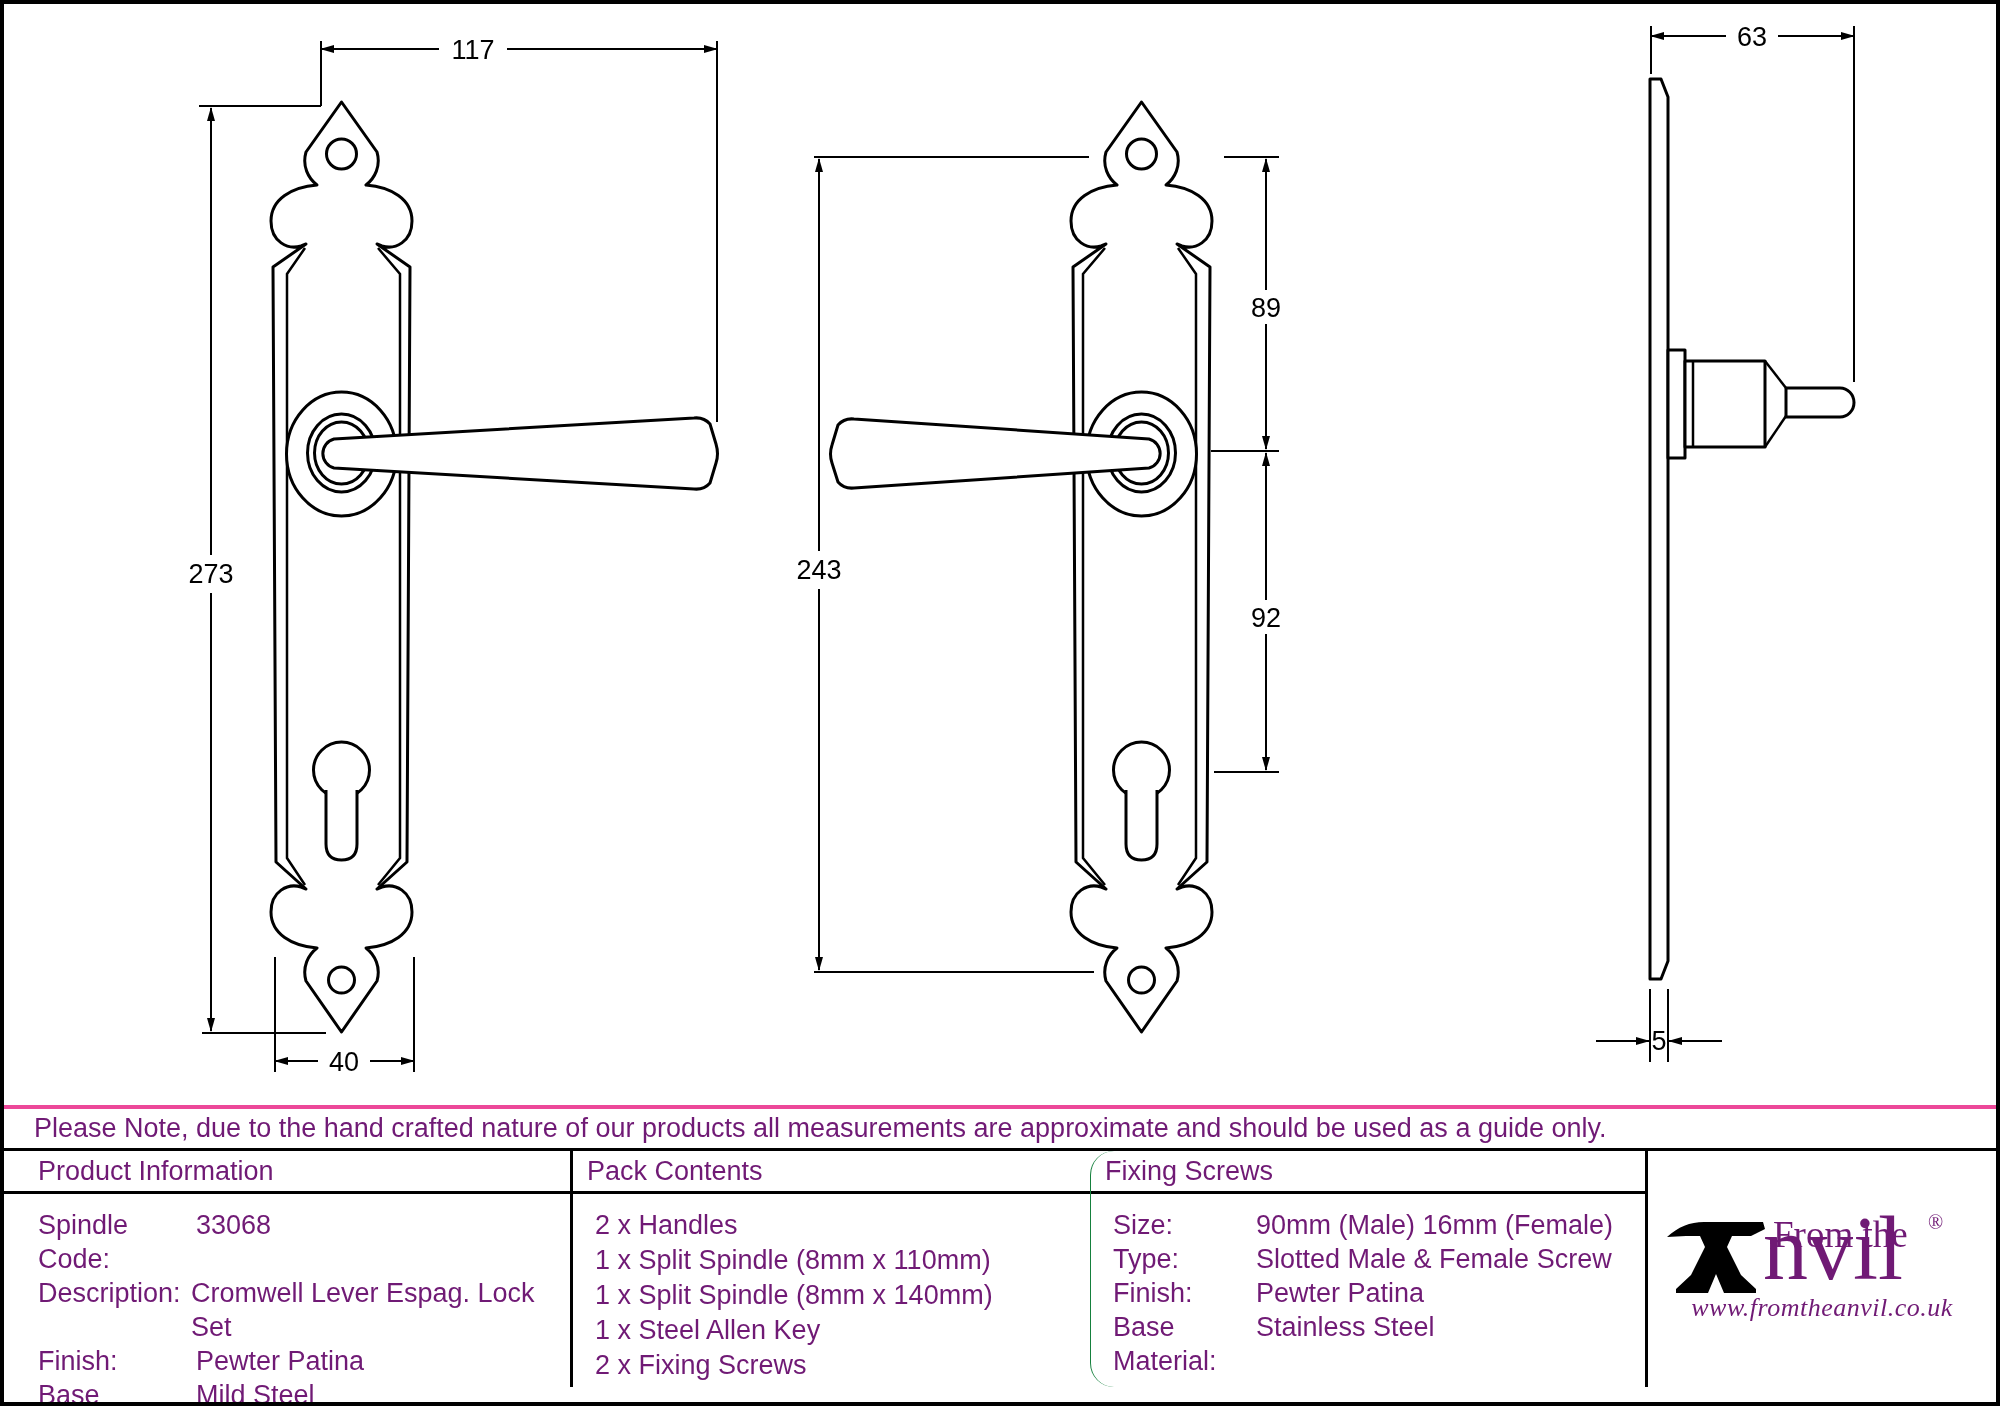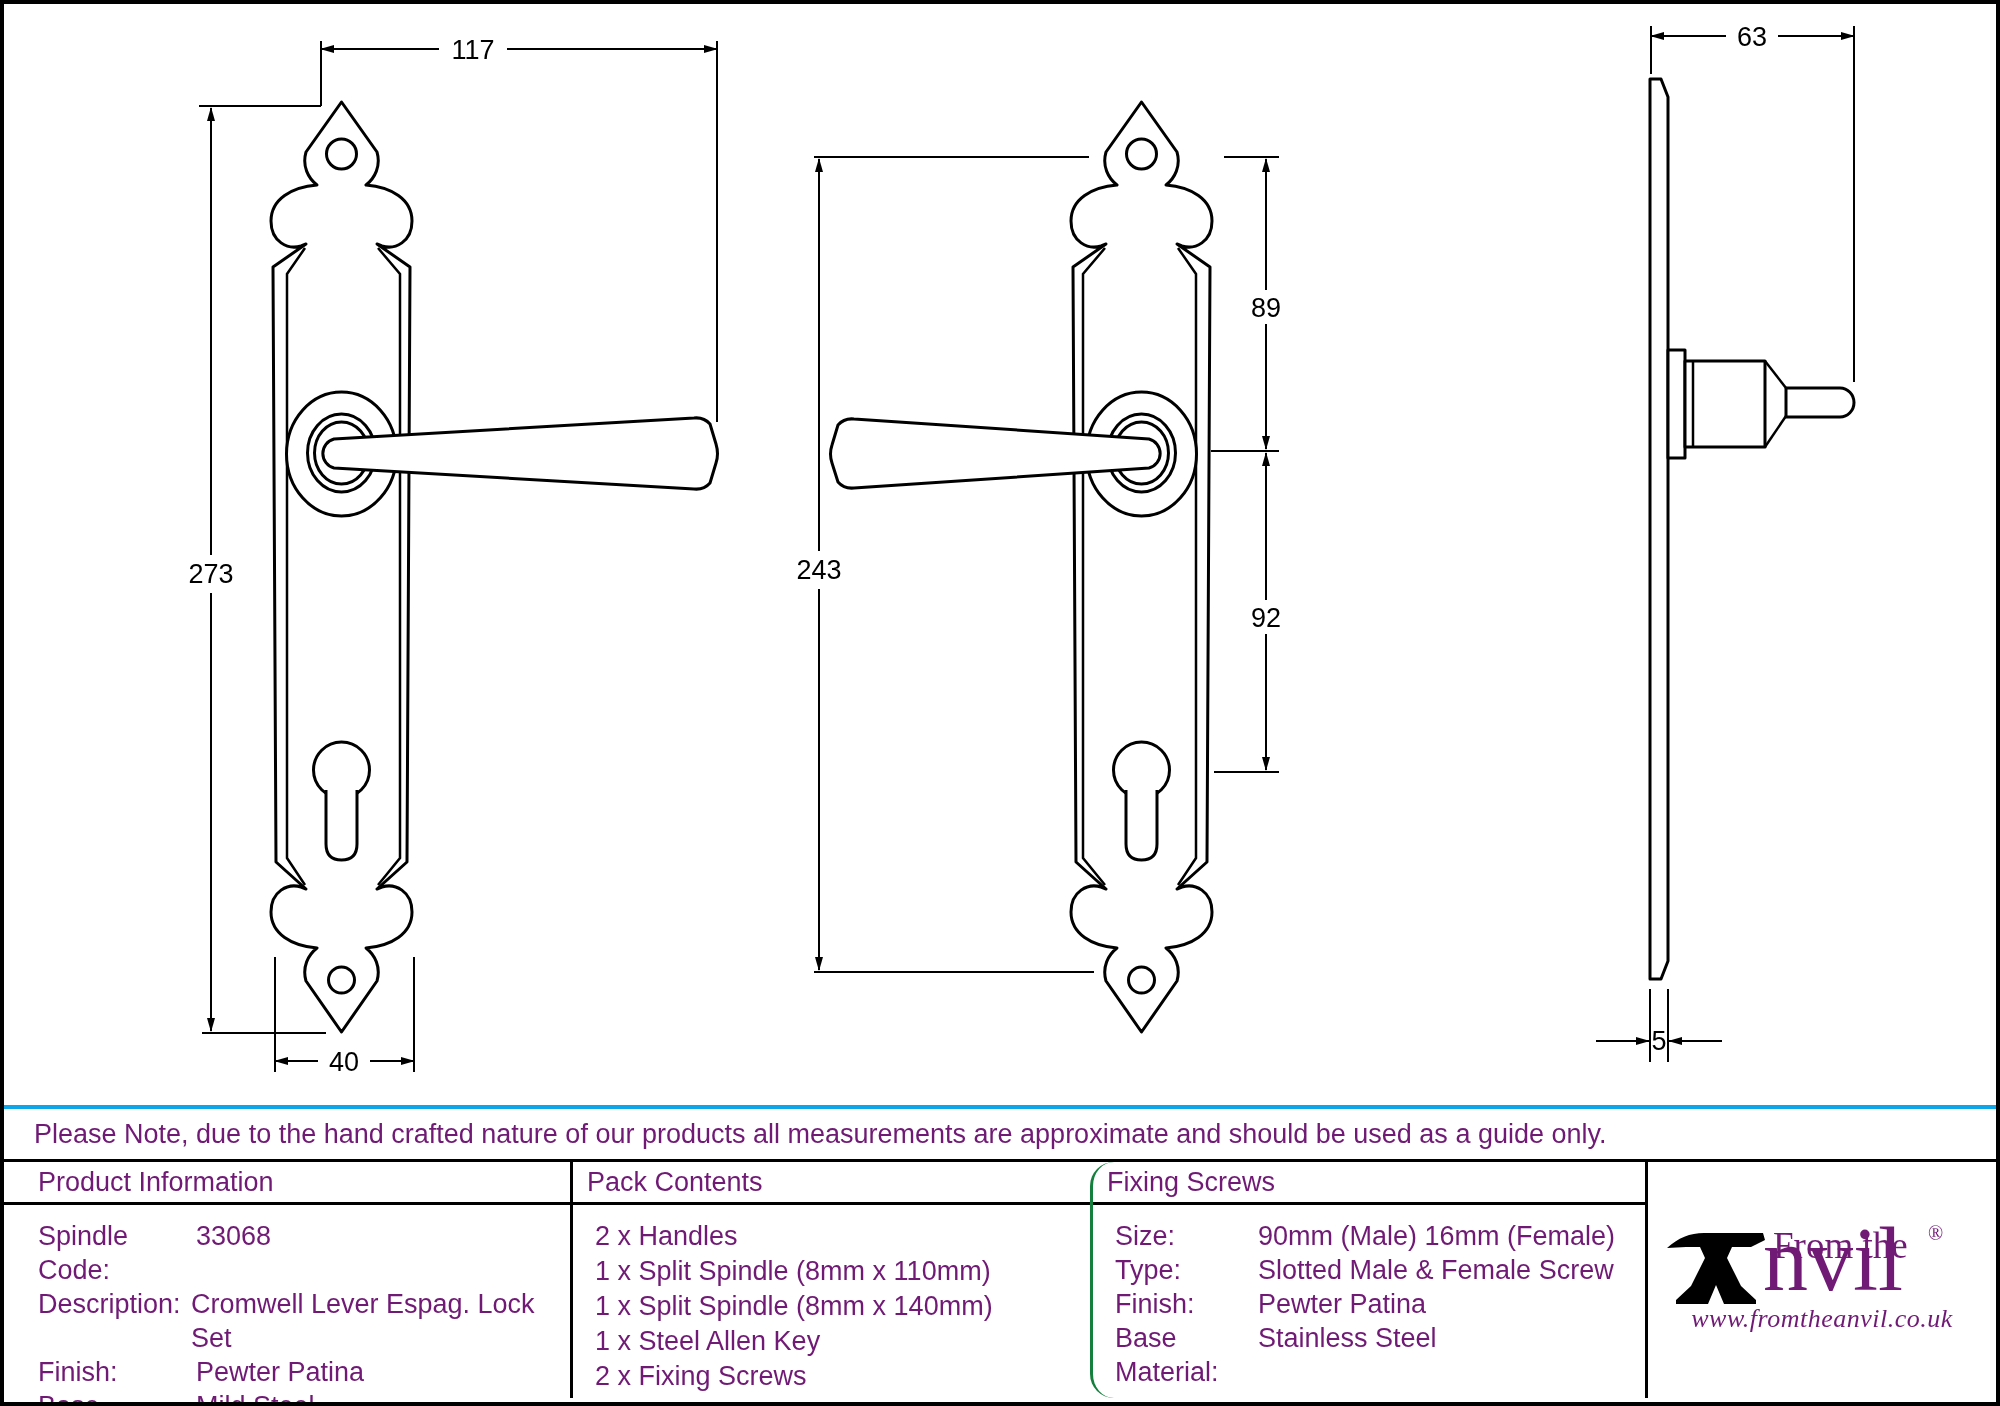--- a/index.html
+++ b/index.html
@@ -10,34 +10,34 @@
     background: #ffffff;
     border: 4px solid #000;
     font-family: "Liberation Sans", sans-serif;
     color: #701a75;
     overflow: hidden;
   }
   #drawing-area { display: block; width: 1992px; height: 1101px; background: #fff; }
 
   
   #note-row {
-    height: 57px;
-    border-top: 4px solid #0ea5e9;
+    height: 46px;
+    border-top: 4px solid #ec4899;
     border-bottom: 3px solid #000;
     display: flex; align-items: center;
     padding-left: 30px;
     font-size: 27px;
   }
 
   
   #spec-table { display: flex; height: 236px; width: 1992px; }
   .spec-col { height: 100%; }
   #col-product  { width: 566px; }
   #col-pack     { width: 520px; border-left: 3px solid #000; }
-  #col-fixing   { width: 555px; border-left: 3px solid #15803d; border-radius: 24px; }
+  #col-fixing   { width: 555px; border-left: 1px solid #15803d; border-radius: 24px; }
   #col-logo     { flex: 1; border-left: 3px solid #000; display: flex; align-items: center; justify-content: center; }
   .col-header {
     height: 43px; border-bottom: 3px solid #000;
     display: flex; align-items: center;
     font-size: 27px;
   }
   #col-product .col-header { padding-left: 34px; }
   #col-pack .col-header, #col-fixing .col-header { padding-left: 14px; }
   .col-body { padding-top: 14px; font-size: 27px; }
   #col-product .col-body { padding-left: 34px; }

